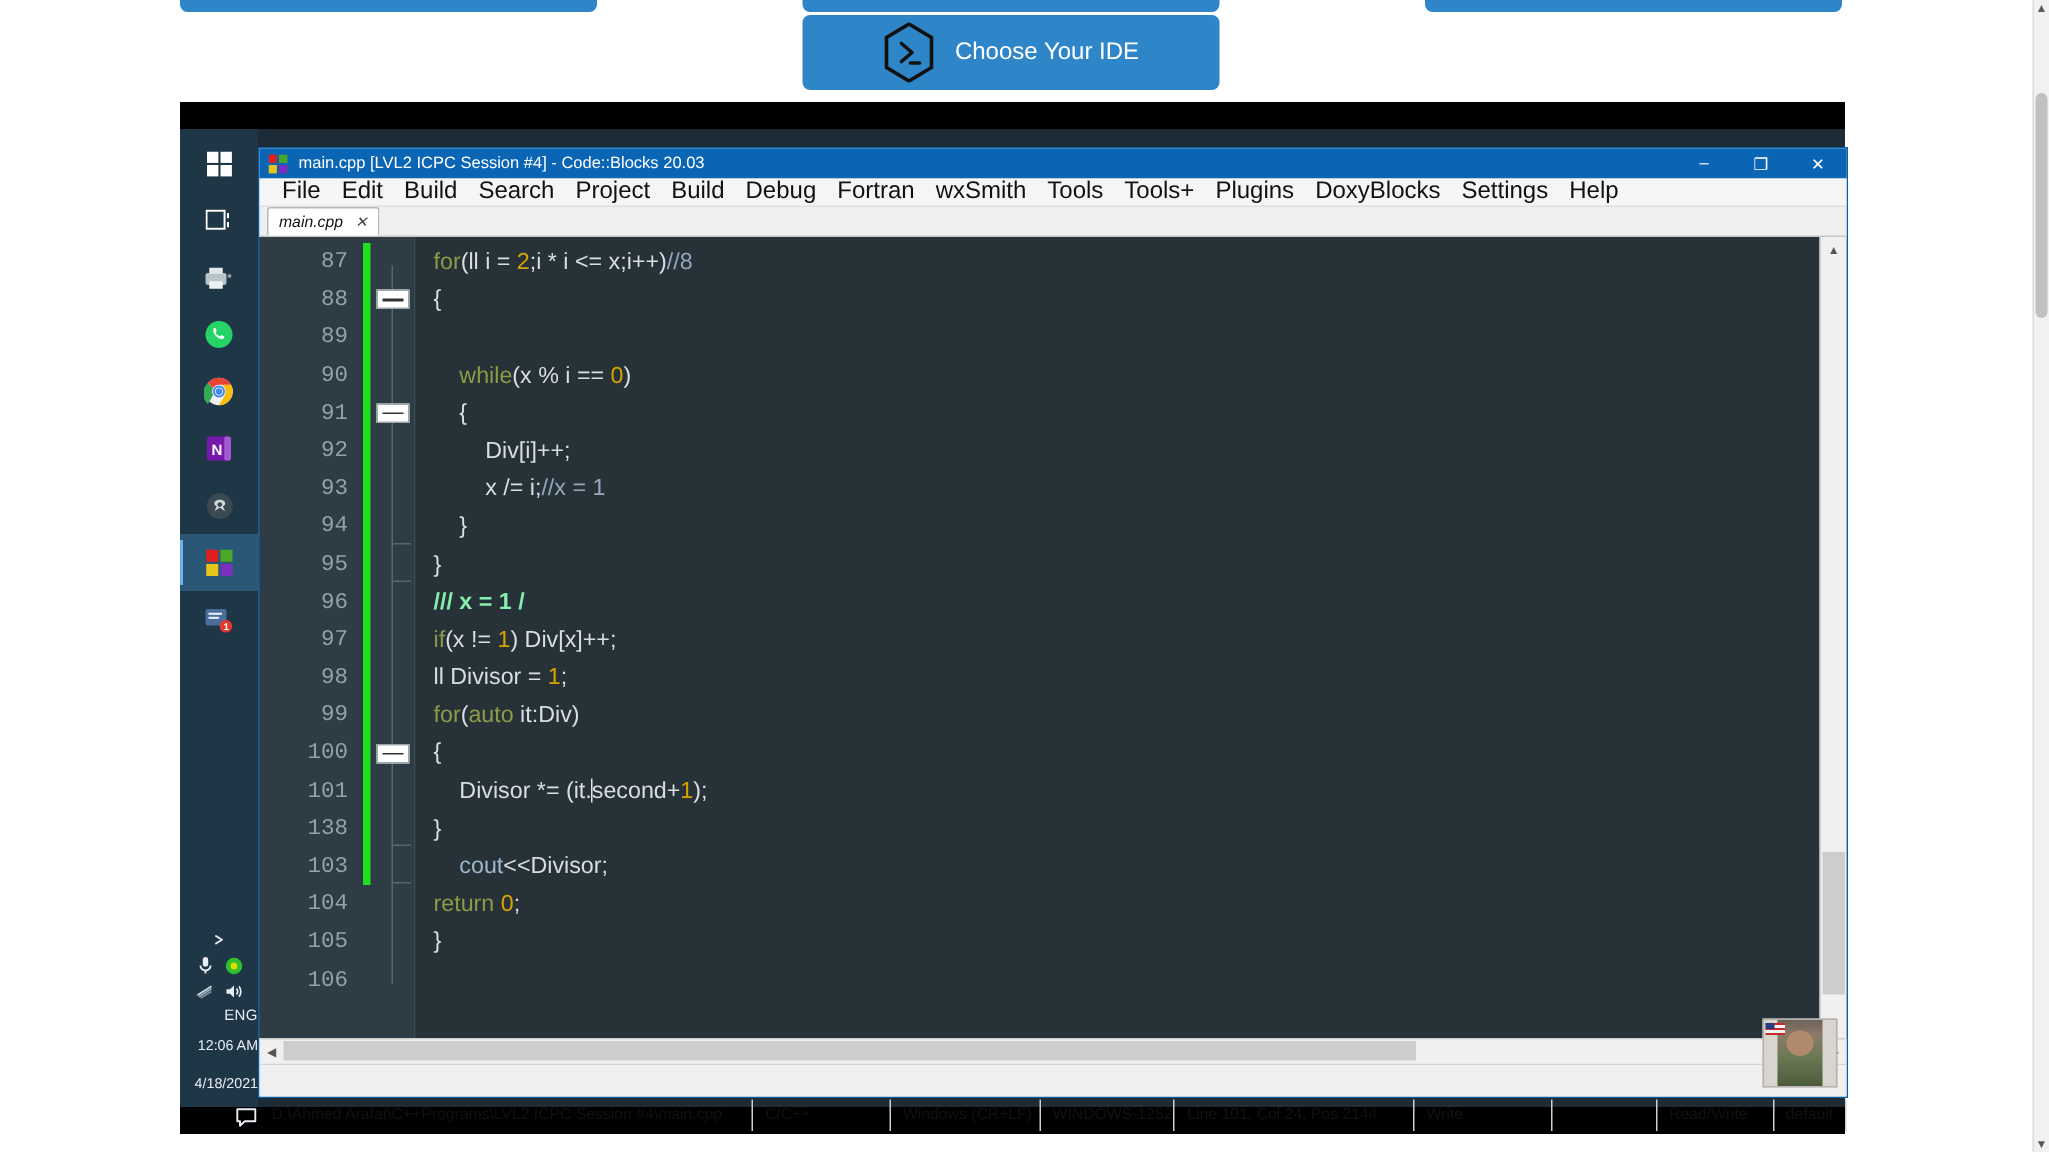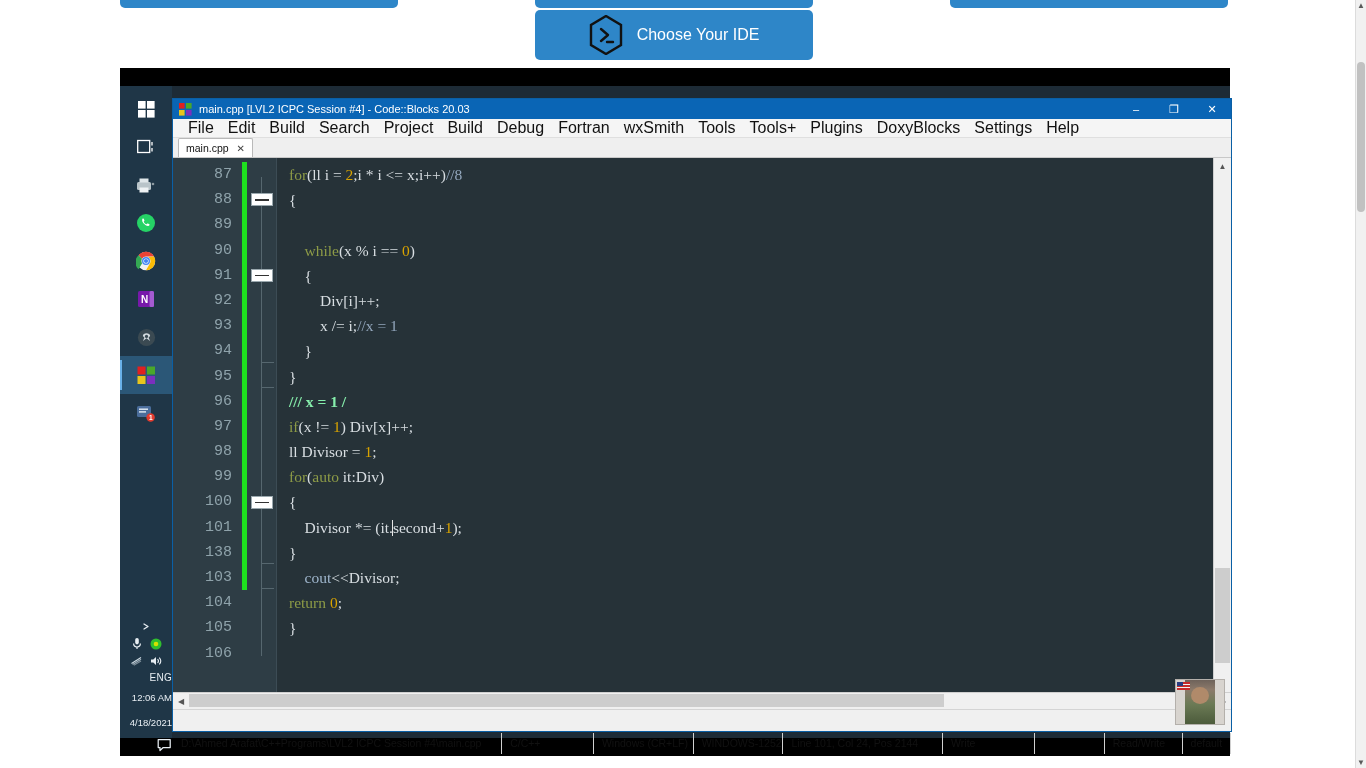--- a/index.html
+++ b/index.html
@@ -92,21 +92,21 @@
              color:#fff; font-size:11px; }
 
   .cb-menu {
     height:18px; background:#f5f5f5; border-bottom:1px solid #dfdfdf;
     display:flex; align-items:center; padding-left:8px; gap:0px;
   }
   .cb-menu .mi { font-size:16px; color:#111; padding:2px 7px; line-height:18px; white-space:nowrap; }
 
   .cb-tabs {
     height:19px; background:#efefef; border-bottom:1px solid #c8c8c8;
-    display:flex; align-items:center; padding-left:5px;
+    display:flex; align-items:center; padding-left:5px;font-style:italic;
   }
   .cb-tab {
     height:18px; background:#ffffff; border:1px solid #b9b9b9; border-bottom:none;
     display:flex; align-items:center; gap:8px; padding:0 7px;
     font-size:10.5px; color:#111; border-radius:2px 2px 0 0;
   }
   .cb-tab .x { color:#444; font-size:10px; }
 
   
   .editor-wrap { flex:1 1 auto; display:flex; position:relative; background:#2b3a42; }
@@ -134,21 +134,21 @@
     position:absolute; left:3px; width:22px; height:13px; background:#ffffff;
     border:1px solid #9aa8ae; box-sizing:border-box;
   }
   .fold-box::after {
     content:""; position:absolute; left:3px; right:3px; top:5px; height:1.5px; background:#333;
   }
   .fold-tick { position:absolute; left:13px; width:13px; height:1px; background:#56676f; }
 
   .code {
     flex:1 1 auto; padding-top:4px; padding-left:12px; position:relative;
-    font-family:Liberation Serif, serif; font-size:15.5px; color:#d8dee2;
+    font-family:Liberation Sans, sans-serif; font-size:15.5px; color:#d8dee2;
     white-space:pre; overflow:hidden; background:#263238;
   }
   .code .ln { height:25.2px; line-height:25.2px; }
   .kw   { color:#8d9b47; }
   .num  { color:#d8a300; }
   .cmt  { color:#93a7bd; }
   .doc  { color:#86efac; font-weight:bold; }
   .std  { color:#9fb6cd;margin-top:16px; }
   .pl   { color:#d8dee2; }
   .caret{ display:inline-block; width:1px; height:16px; background:#e6e6e6; vertical-align:-3px; margin:0 -0.5px; }

